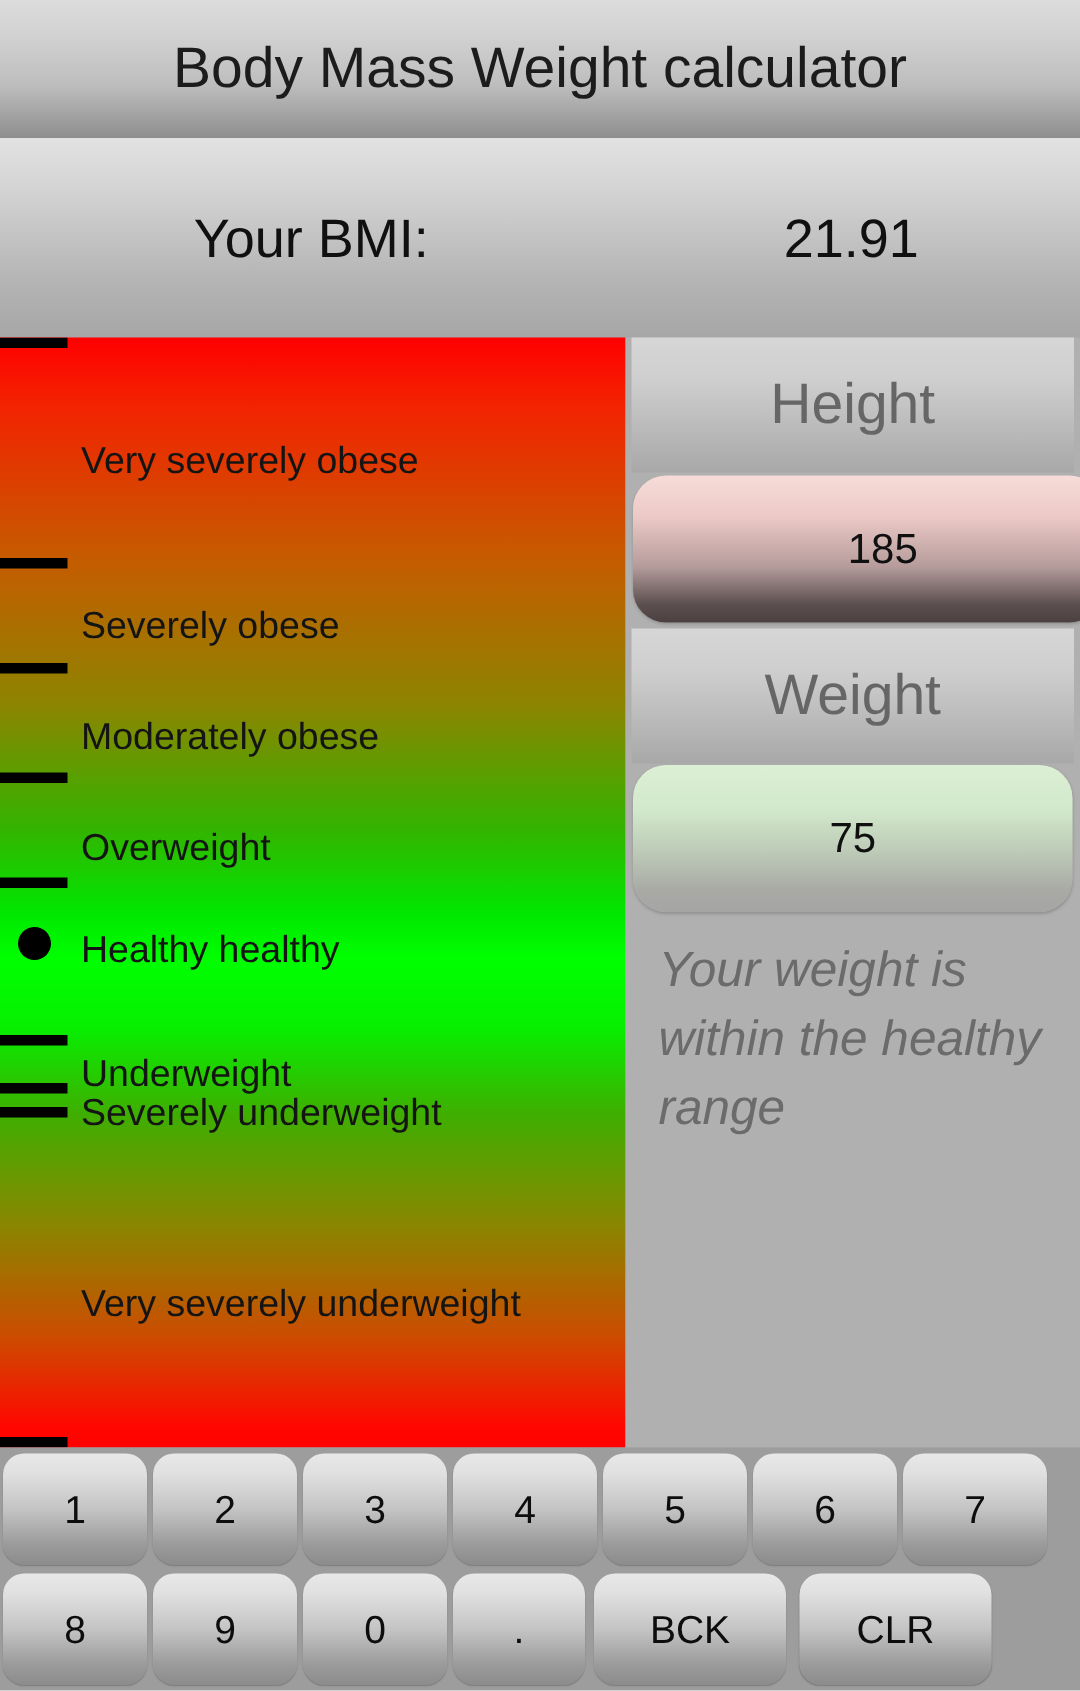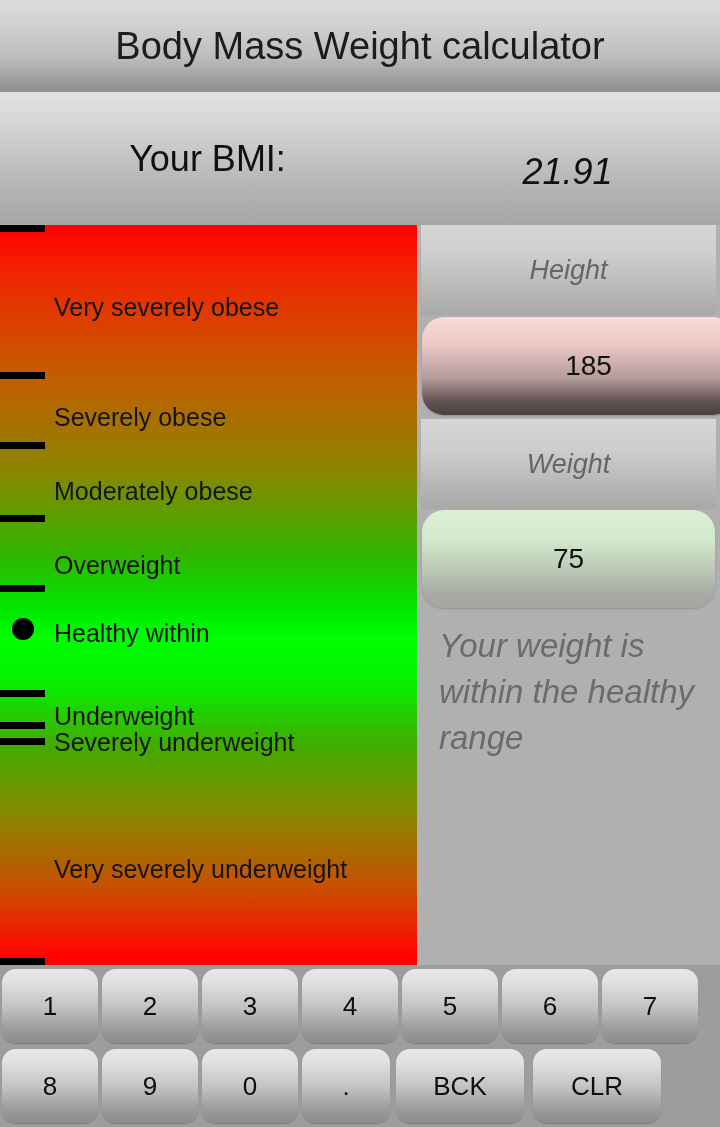--- a/index.html
+++ b/index.html
@@ -47,26 +47,25 @@
   #bmi-label {
     position: absolute;
     left: 0; top: 0;
     width: 415px; height: 133px;
     display: flex; align-items: center; justify-content: center;
     font-size: 36px;
     color: #101010;
   }
   #bmi-value {
     position: absolute;
-    left: 415px; top: 13px;
+    left: 415px; top: 0;
     width: 305px; height: 133px;
     display: flex; align-items: center; justify-content: center;
     font-size: 36px;
     color: #101010;
-    font-style: italic;
   }
 
   
   #main {
     position: absolute;
     left: 0; top: 225px;
     width: 720px; height: 740px;
   }
 
   
@@ -120,23 +119,22 @@
     width: 303px; height: 740px;
     background: #b0b0b0;
   }
   .field-label {
     position: absolute;
     left: 4px;
     width: 295px;
     height: 90px;
     background: linear-gradient(to bottom, #d6d6d6 0%, #cfcfcf 30%, #b6b6b6 75%, #a8a8a8 100%);
     display: flex; align-items: center; justify-content: center;
-    font-size: 27px;
+    font-size: 38px;
     color: #666666;
-    font-style: italic;
   }
   .field-input {
     position: absolute;
     left: 5px;
     width: 293px;
     height: 98px;
     border-radius: 22px;
     display: flex; align-items: center; justify-content: center;
     font-size: 28px;
     color: #101010;
@@ -203,21 +201,21 @@
           <div class="scale-tick" style="top: 465px;"></div>
           <div class="scale-tick" style="top: 497px;"></div>
           <div class="scale-tick" style="top: 513px;"></div>
           <div class="scale-tick" style="top: 733px;"></div>
         </div>
       <div id="scale-labels">
           <div class="scale-label" style="top: 68px;">Very severely obese</div>
           <div class="scale-label" style="top: 178px;">Severely obese</div>
           <div class="scale-label" style="top: 252px;">Moderately obese</div>
           <div class="scale-label" style="top: 326px;">Overweight</div>
-          <div class="scale-label" style="top: 394px;">Healthy within</div>
+          <div class="scale-label" style="top: 394px;">Healthy healthy</div>
           <div class="scale-label" style="top: 477px;">Underweight</div>
           <div class="scale-label" style="top: 503px;">Severely underweight</div>
           <div class="scale-label" style="top: 630px;">Very severely underweight</div>
         </div>
       <div id="scale-marker" style="top: 393px;"></div>
     </div>
 
     <div id="side-panel">
       <div class="field-label" style="top:0px;">Height</div>
       <div class="field-input" id="height-input" style="top:92px;" title="Height">185</div>

